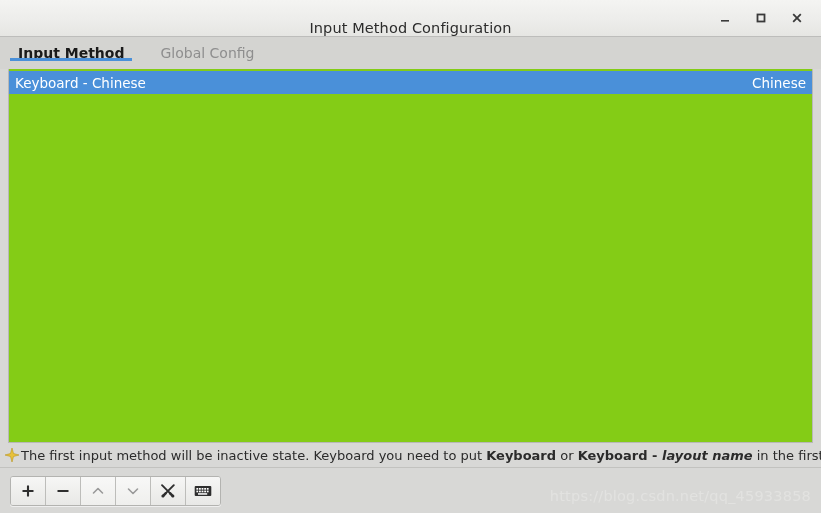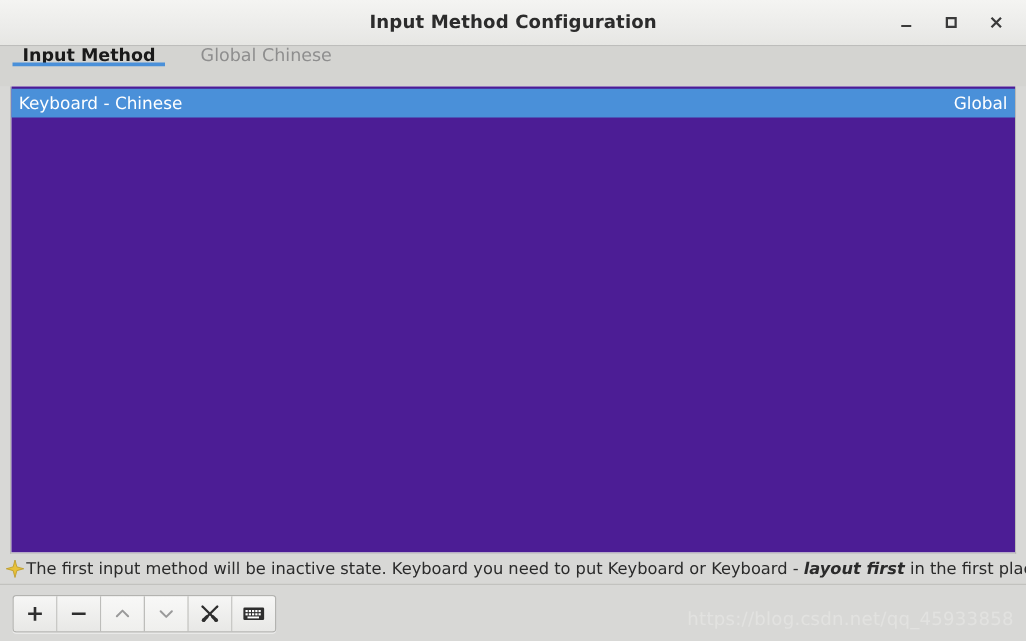--- a/index.html
+++ b/index.html
@@ -21,23 +21,22 @@
   }
 
   
   .titlebar {
     position: relative;
     height: 36px;
     flex: 0 0 36px;
     background: linear-gradient(to bottom, #f4f4f2 0%, #ececea 60%, #e6e6e3 100%);
     border-bottom: 1px solid #bdbdbb;
     display: flex;
-    align-items: center;
+    align-items: flex-end;
     justify-content: center;
-    font-weight: bold;
   }
   .title-text {
     font-size: 14.5px;
     color: #2c2c2c;
     letter-spacing: 0.1px;
     white-space: nowrap;
   }
   .win-buttons {
     position: absolute;
     right: 6px;
@@ -55,21 +54,21 @@
     color: #3a3a3a;
   }
   .win-btn svg { display: block; }
 
   
   .tabbar {
     flex: 0 0 32px;
     height: 32px;
     background: #d4d4d1;
     display: flex;
-    align-items: flex-start;
+    align-items: center;
     padding: 0;
     position: relative;
   }
   .tab {
     position: relative;
     display: flex;
     align-items: center;
     padding: 0 18px;
     font-size: 14px;
     color: #8e8e8e;
@@ -97,21 +96,21 @@
     border: 1px solid #b8b8b6;
     border-top: none;
     position: relative;
     overflow: hidden;
     min-height: 0;
   }
   .list-inner {
     position: absolute;
     inset: 0;
     padding-top: 2px;
-    background: #4c1d95;
+    background: #84cc16;
   }
   .list-row {
     height: 23px;
     display: flex;
     align-items: center;
     justify-content: space-between;
     padding: 0 6px;
     font-size: 13.5px;
     color: #222;
   }
@@ -135,21 +134,21 @@
     white-space: nowrap;
     overflow: hidden;
   }
   .star-icon {
     flex: 0 0 16px;
     width: 16px;
     height: 16px;
     margin-right: 1px;
     display: block;
   }
-  .hint-text b { font-weight: normal; text-align: right; }
+  .hint-text b { font-weight: bold; text-align: right; }
   .hint-text i { font-style: italic; font-weight: bold; }
 
   
   .bottombar {
     flex: 0 0 45px;
     height: 45px;
     background: #d8d8d6;
     border-top: 1px solid #c2c2bf;
     position: relative;
     display: flex;
@@ -220,40 +219,40 @@
         </span>
       </div>
     </div>
   </div>
 
   <div class="tabbar">
     <div class="tab active">
       <span>Input Method</span>
     </div>
     <div class="tab">
-      <span>Global Chinese</span>
+      <span>Global Config</span>
     </div>
   </div>
 
   <div class="list-wrap">
     <div class="list-inner">
       <div class="list-row selected">
         <span class="row-name">Keyboard - Chinese</span>
-        <span class="row-lang">Global</span>
+        <span class="row-lang">Chinese</span>
       </div>
     </div>
   </div>
 
   <div class="hintbar">
     <span class="star-icon">
       <svg width="16" height="16" viewBox="0 0 16 16">
         <path d="M8 1 L9.5 6.5 L15 8 L9.5 9.5 L8 15 L6.5 9.5 L1 8 L6.5 6.5 Z" fill="#e8c13a" stroke="#b8951f" stroke-width="0.6" stroke-linejoin="round"></path>
       </svg>
     </span>
-    <span class="hint-text"><span>The first input method will be inactive state. Keyboard you need to put </span><b>Keyboard</b><span> or </span><b>Keyboard - </b><i>layout first</i><span> in the first place.</span></span>
+    <span class="hint-text"><span>The first input method will be inactive state. Keyboard you need to put </span><b>Keyboard</b><span> or </span><b>Keyboard - </b><i>layout name</i><span> in the first place.</span></span>
   </div>
 
   <div class="bottombar">
     <div class="btn-group">
 
       <div class="tbtn">
         <span>
           <svg width="16" height="16" viewBox="0 0 16 16">
               <path d="M8 2.5 V13.5 M2.5 8 H13.5" stroke="currentColor" stroke-width="2.1" fill="none"></path>
             </svg>

